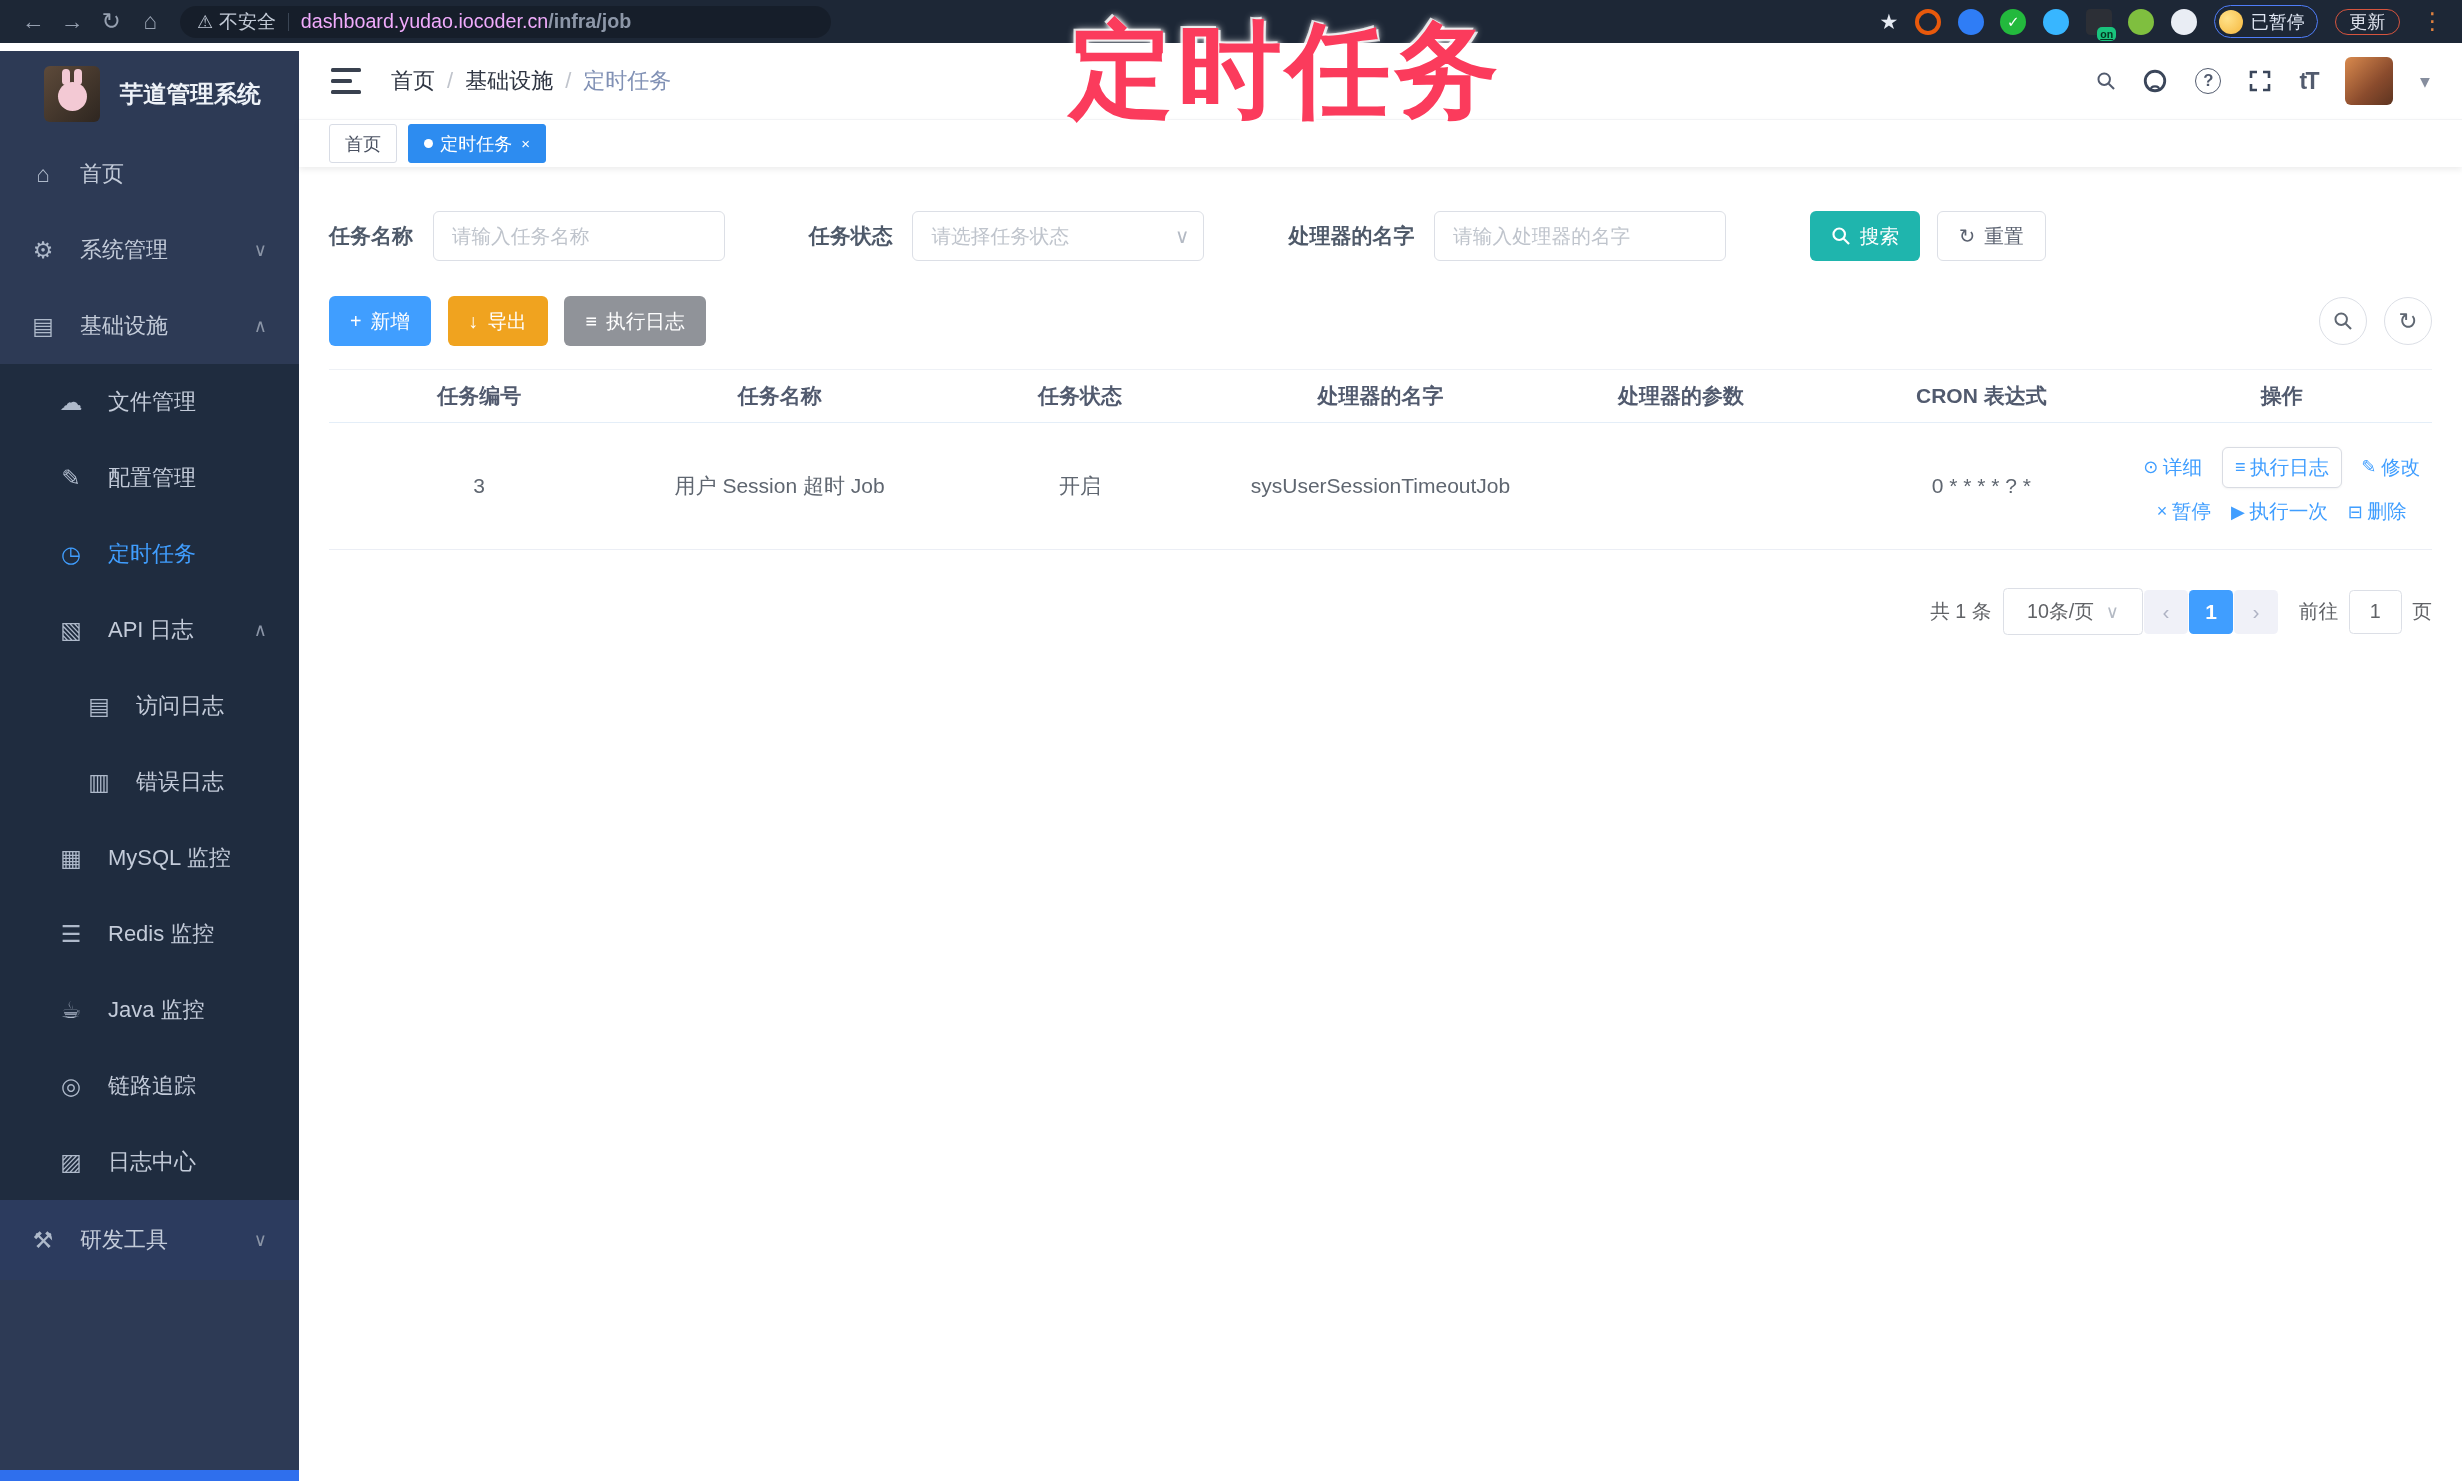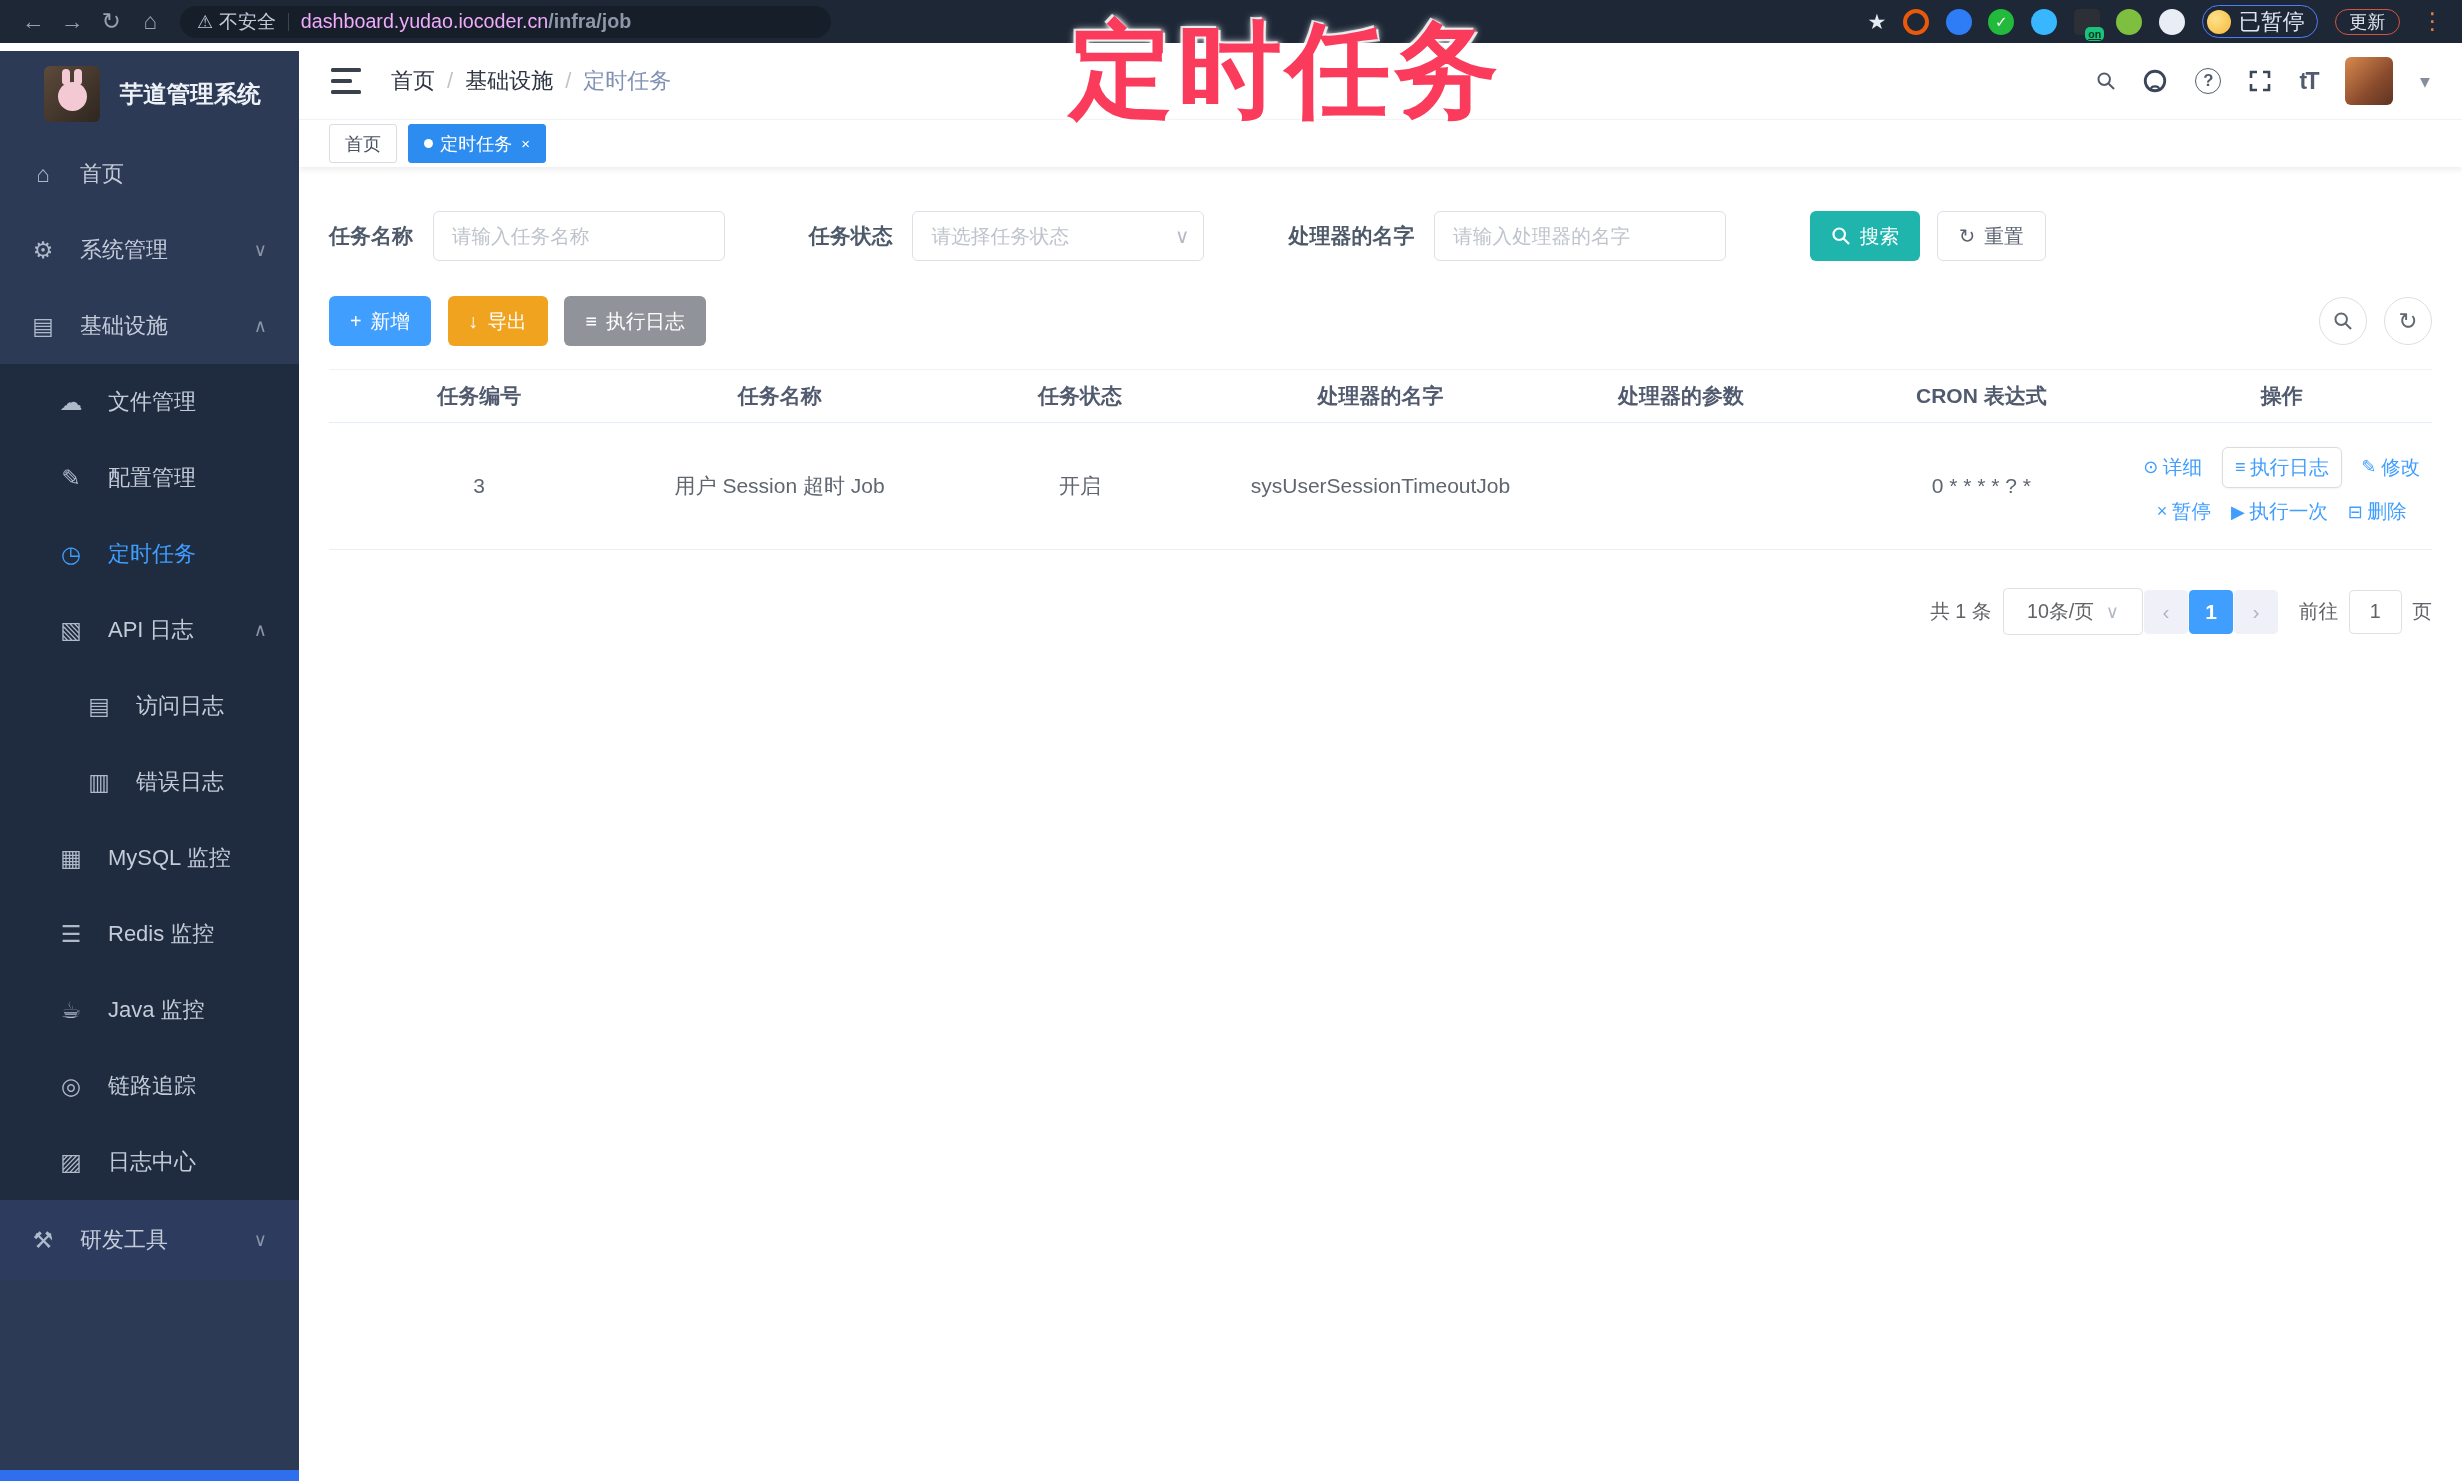--- a/index.html
+++ b/index.html
@@ -27,21 +27,21 @@
   .ext-gem   { background:#38b6ff; }
   .ext-dark  { background:#2c2f36; border-radius:4.5px; }
   .on-chip { position:absolute; bottom:-6px; right:-4.5px; background:#19c37d; color:#05351f;
     font-size:10.6px; font-weight:bold; padding:0.8px 3px; border-radius:5px;text-decoration:underline; }
   .ext-leaf { background:#7fbf3f; }
   .ext-puzzle { background:#e9edf4; color:#4a5468; }
   .badge-capsule { height:33px; border:1.5px solid #4f7df9; border-radius:18px; display:flex;
     align-items:center; padding:0 12px 0 4.5px; gap:7.6px; }
   .emoji-face { width:24px; height:24px; border-radius:50%;
     background:radial-gradient(circle at 35% 35%, #ffe28a, #f6b73c); }
-  .badge-label { color:#dfe6f3; font-size:22px; }
+  .badge-label { color:#dfe6f3; font-size:18px; }
   .update-capsule { height:26px; border:1.5px solid #d6543e; border-radius:18px; display:flex;
     align-items:center; padding:0 13.6px; }
   .update-label { color:#e0e4ee; font-size:18px; }
   .kebab { color:#e0813f; font-size:23px; padding:0 4.5px; }
 
   
   .annotation { position:absolute; left:1069px; top:1.5px; z-index:60; font-size:104px;
     font-weight:bold; letter-spacing:4.5px; color:#fb3b5c;
     text-shadow:0 0 4.5px #fff, 0 0 9px #fff, 2.3px 2.3px 0 #ffffffcc, -2.3px -2.3px 0 #ffffffcc; }
 

